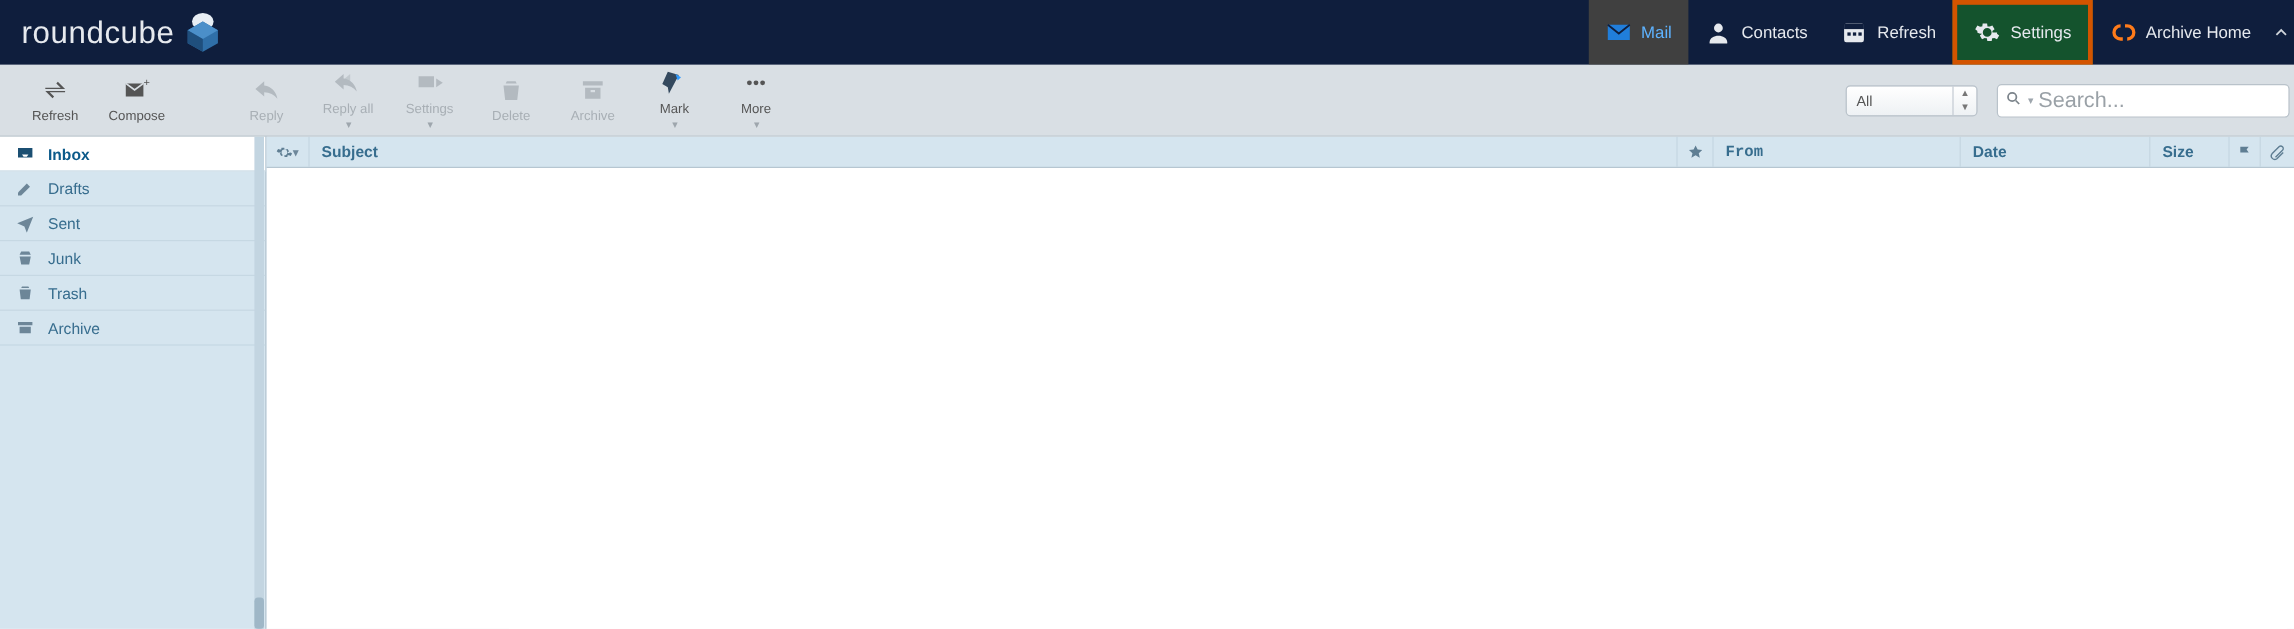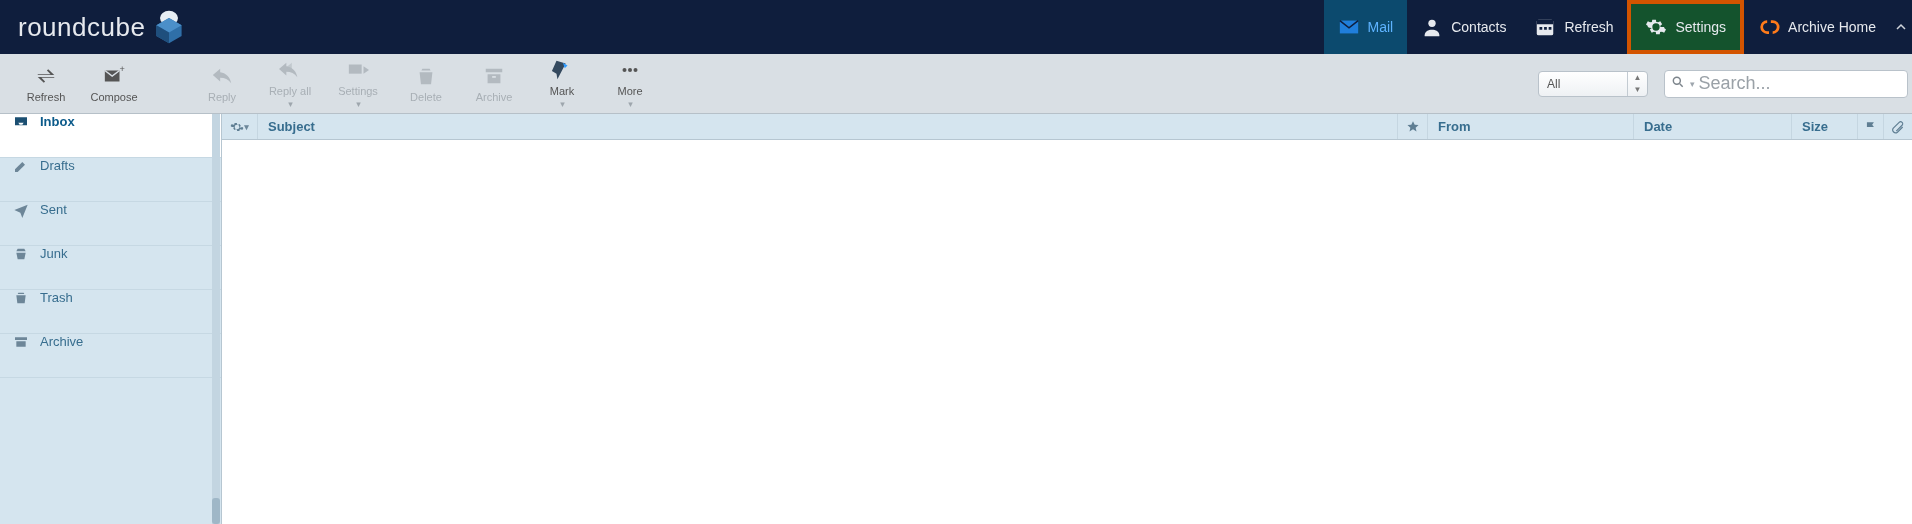--- a/index.html
+++ b/index.html
@@ -4,21 +4,21 @@
 <style>
   * { box-sizing: border-box; margin: 0; padding: 0; }
   html, body { width: 1912px; height: 524px; font-family: "Lucida Grande", Verdana, Arial, sans-serif; font-size: 13px; color: #333; overflow: hidden; background: #eef3f6; }
   
   .topbar { position: absolute; top: 0; left: 0; right: 0; height: 54px; background: #0f1e3d; display: flex; align-items: center; color: #d0d5db; }
   .logo { display: flex; align-items: center; padding-left: 18px; gap: 6px; text-align: right; }
   .logo-text { font-size: 26px; letter-spacing: 0.5px; color: #e6e9ee; font-weight: 300; }
   .logo-cube { width: 36px; height: 36px; }
   .top-nav { margin-left: auto; display: flex; align-items: stretch; height: 100%; }
   .top-item { display: flex; align-items: center; gap: 8px; padding: 0 14px; color: #e6e9ee; cursor: pointer; font-size: 14px; }
-  .top-item.active { background: #0c4a6e; color: #8cc7ff; }
+  .top-item.active { background: #404040; color: #8cc7ff; }
   .top-item.active .nav-label { color: #5eb3ff; }
   .top-item.highlight { border: 4px solid #d35400; background: #14532d; }
   .top-item.cpanel .nav-icon { color: #ff7b1a; }
   .nav-icon { display:inline-flex; }
   .nav-icon svg { width: 22px; height: 22px; }
   .dropdown-caret { display:flex; align-items:center; padding: 0 6px; color:#cfd4da }
   
   .toolbar { position: absolute; top: 54px; left: 0; right: 0; height: 60px; background: #d9dfe4; border-bottom: 1px solid #b6c0c8; display: flex; align-items: center; padding-left: 12px; }
   .tb-btn { display: flex; flex-direction: column; align-items: center; justify-content: center; width: 68px; height: 56px; color: #555; cursor: pointer; font-size: 11px; gap: 2px; }
   .tb-btn.disabled { color: #a8afb5; cursor: default; }
@@ -29,35 +29,35 @@
   .scope-select .spin { position:absolute; right:0; top:0; bottom:0; width:20px; border-left:1px solid #c3cbd2; display:flex; flex-direction:column; }
   .scope-select .spin div { flex:1; display:flex; align-items:center; justify-content:center; font-size:8px; color:#777;}
   .searchbox { width: 244px; height: 28px; background: #fff; border: 1px solid #b9c2ca; border-radius: 4px; display:flex; align-items:center; padding:0 6px; gap:4px; color:#888;}
   .searchbox input { flex:1; border:none; outline:none; font-size:18px; color:#555; background:transparent }
   .searchbox input::placeholder { color:#9aa1a7; }
   .search-clear { width:18px; height:18px; border-radius:50%; background:#d4d9dd; color:#fff; display:flex; align-items:center; justify-content:center; font-size:11px; cursor:pointer;}
   
   .content { position: absolute; top: 114px; left: 0; right: 0; bottom: 0; display: flex; }
   .folders { width: 222px; background: #d5e5ef; border-right: 1px solid #b6c6d1; position:relative; }
   .folders ul { list-style:none; }
-  .folder { display:flex; gap:10px; height:44px; padding:0 12px; border-bottom:1px solid #c6d8e3; color:#376d8e; font-size:13px; cursor:pointer; }
+  .folder { display:flex; align-items:center; gap:10px; height:29px; padding:0 12px; border-bottom:1px solid #c6d8e3; color:#376d8e; font-size:13px; cursor:pointer; }
   .folder svg { width:18px; height:16px; fill:#5b768a; opacity:.85 }
   .folder.selected { background:#fff; font-weight:bold; color:#0b5a8a; }
   .folder.selected svg { fill:#1b4f72; opacity:1 }
   .folders-scroll { position:absolute; right:1px; top:0; bottom:0; width:8px; background:#c3d5e1; }
   .folders-scroll .thumb { position:absolute; left:0; right:0; bottom:0; height:26px; background:#9fb7c7; border-radius:3px;}
   
   .list-area { flex:1; background:#fff; display:flex; flex-direction:column; }
   .list-header { height:26px; background:#d5e5ef; border-bottom:1px solid #b6c6d1; display:flex; align-items:center; color:#376d8e; font-weight:bold; font-size:13px; }
   .col { height:100%; display:flex; align-items:center; padding:0 10px; border-right:1px solid #c5d6e1; }
   .col:last-child { border-right:none; }
   .col.gear-col { width:36px; justify-content:center; padding:0;}
   .col.subject { flex: 1 1 auto; }
   .col.star { width:30px; justify-content:center; padding:0;}
-  .col.from { width:206px; }
+  .col.from { width:206px;font-family:Liberation Mono, monospace; }
   .col.date { width:158px; }
   .col.size { width:66px; }
   .col.flag { width:26px; justify-content:center; padding:0;}
   .col.attach { width:28px; justify-content:center; padding:0;}
   .col svg { width:14px; height:14px; fill:#5f7e93; }
 </style>
 </head>
 <body>
 
 <div class="topbar">

